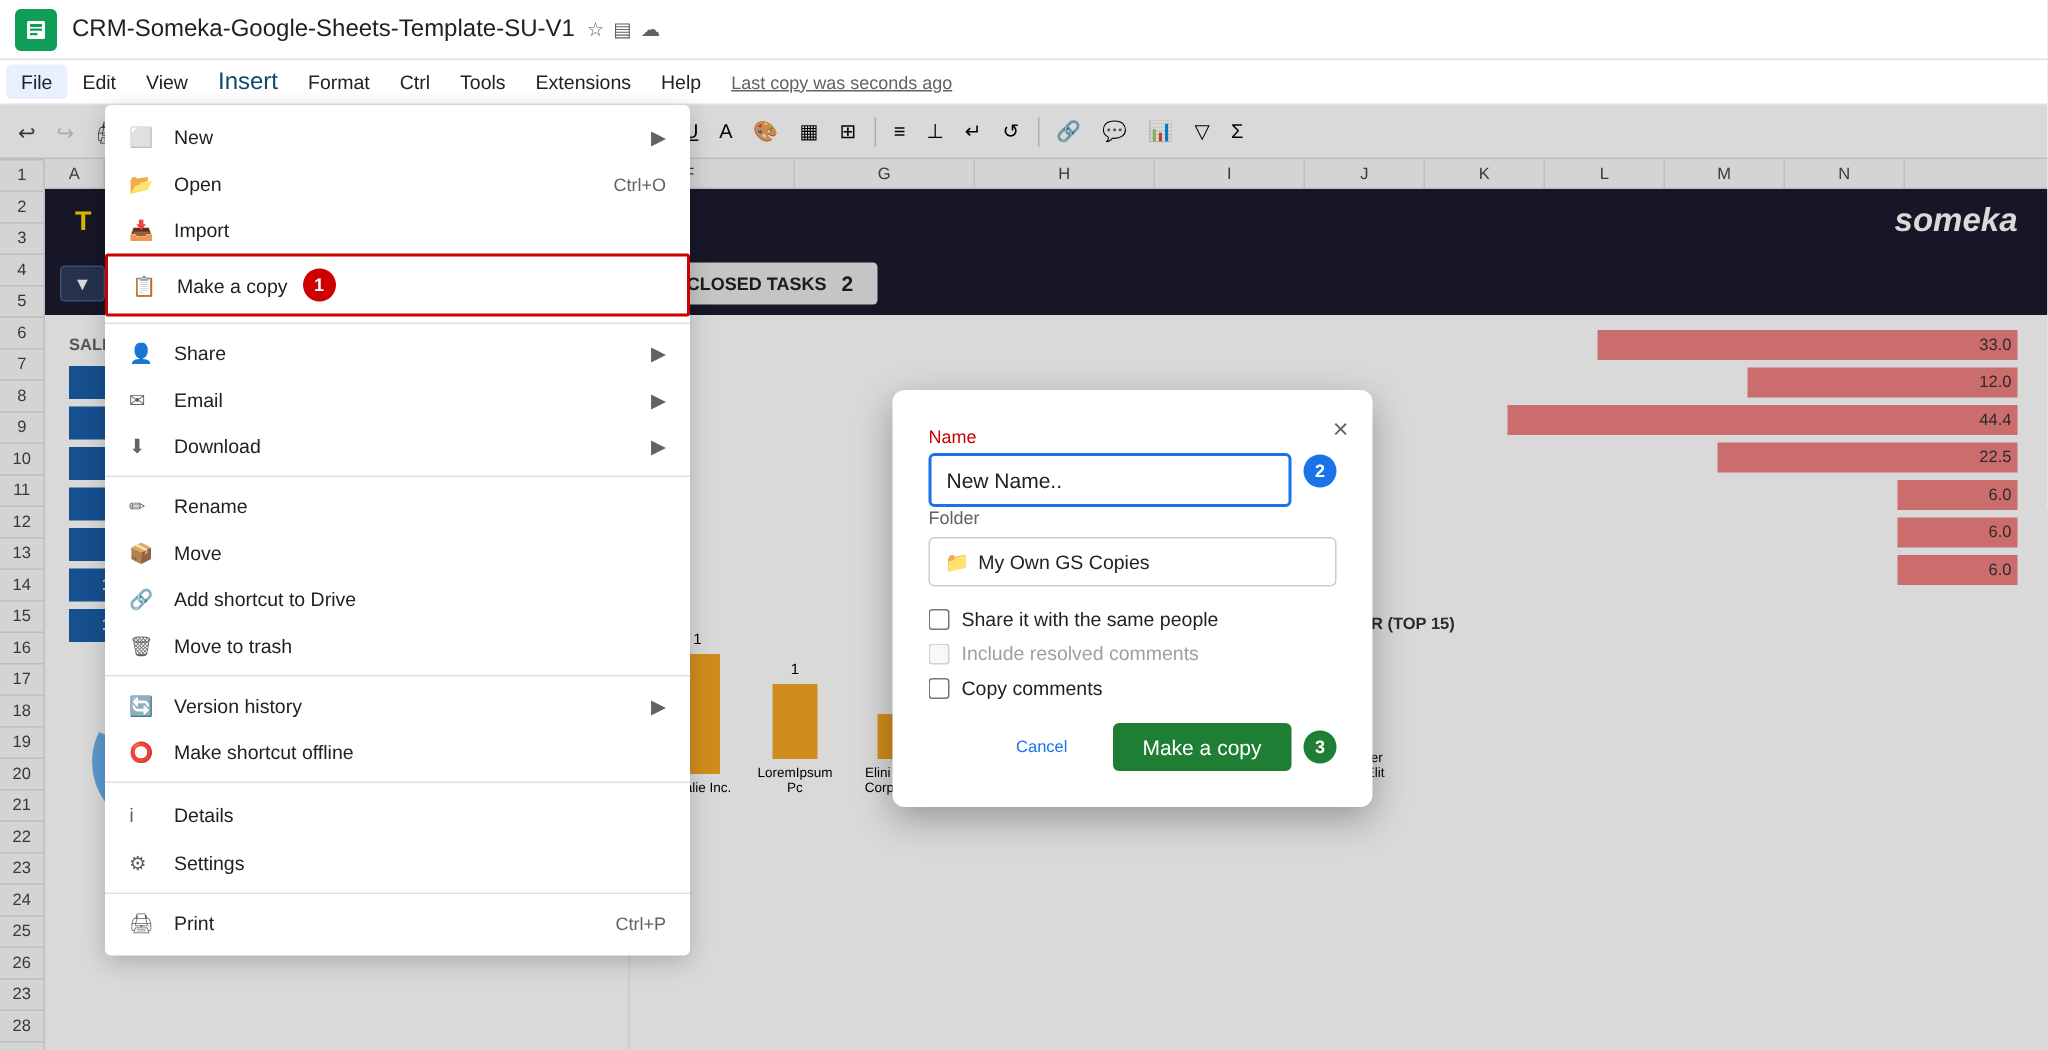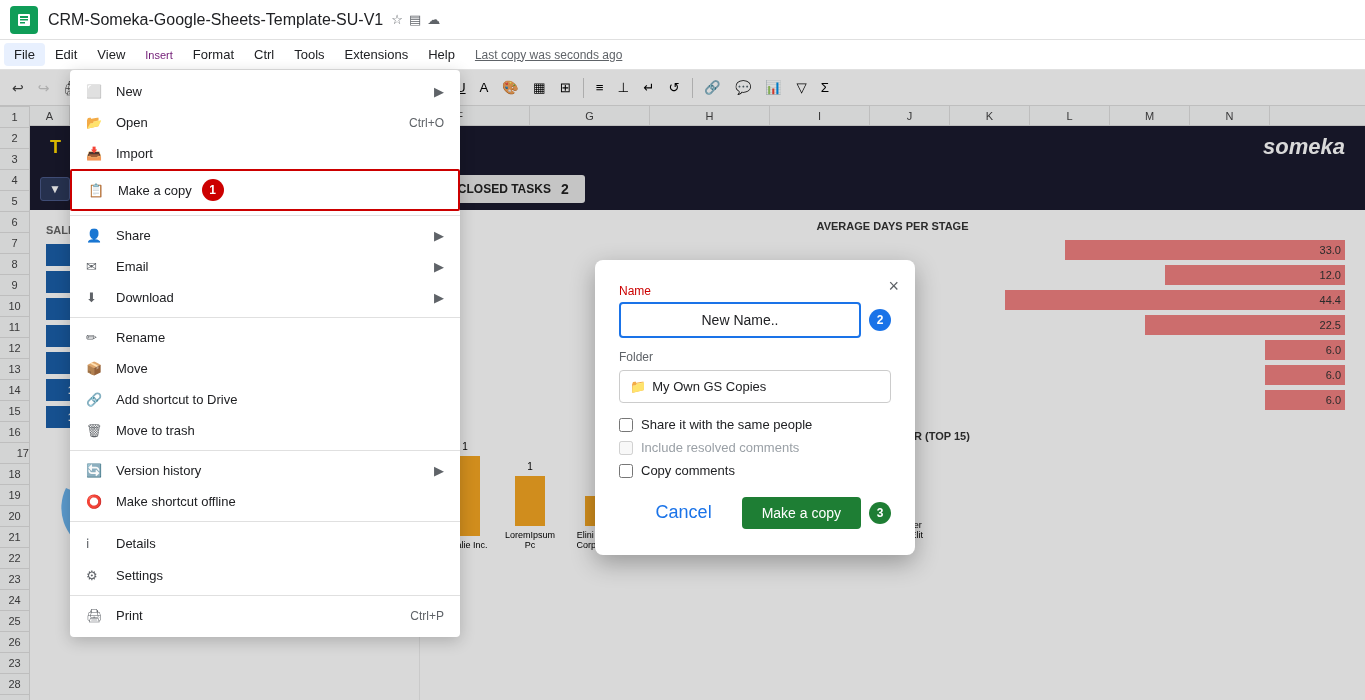--- a/index.html
+++ b/index.html
@@ -20,21 +20,21 @@
   <span style="font-size:16px;color:#202124;margin-right:8px;">CRM-Someka-Google-Sheets-Template-SU-V1</span>
   <span style="color:#5f6368;cursor:pointer;margin-right:6px;">☆</span>
   <span style="color:#5f6368;cursor:pointer;margin-right:6px;">▤</span>
   <span style="color:#5f6368;margin-right:6px;">☁</span>
 </div>
 
 <div style="display:flex;align-items:center;height:30px;padding:0 4px;background:#fff;border-bottom:1px solid #e0e0e0;">
   <div style="padding:4px 10px;font-size:13px;color:#202124;cursor:pointer;border-radius:4px;background:#e8f0fe;">File</div>
   <div style="padding:4px 10px;font-size:13px;color:#202124;cursor:pointer;border-radius:4px;">Edit</div>
   <div style="padding:4px 10px;font-size:13px;color:#202124;cursor:pointer;border-radius:4px;">View</div>
-  <div style="padding:4px 10px;font-size:11px;color:#701a75;cursor:pointer;border-radius:4px;">Insert</div>
+  <div style="padding:4px 10px;font-size:16px;color:#0c4a6e;cursor:pointer;border-radius:4px;">Insert</div>
   <div style="padding:4px 10px;font-size:13px;color:#202124;cursor:pointer;border-radius:4px;">Format</div>
   <div style="padding:4px 10px;font-size:13px;color:#202124;cursor:pointer;border-radius:4px;">Ctrl</div>
   <div style="padding:4px 10px;font-size:13px;color:#202124;cursor:pointer;border-radius:4px;">Tools</div>
   <div style="padding:4px 10px;font-size:13px;color:#202124;cursor:pointer;border-radius:4px;">Extensions</div>
   <div style="padding:4px 10px;font-size:13px;color:#202124;cursor:pointer;border-radius:4px;">Help</div>
   <span style="color:#5f6368;font-size:12px;margin-left:10px;text-decoration:underline;cursor:pointer;">Last copy was seconds ago</span>
 </div>
 
 <div style="display:flex;align-items:center;height:36px;padding:0 6px;background:#fff;border-bottom:1px solid #e0e0e0;gap:2px;">
   <button style="padding:4px 6px;cursor:pointer;border-radius:3px;color:#444;font-size:14px;border:none;background:transparent;">↩</button>
@@ -88,21 +88,21 @@
     <div style="height:21px;border-bottom:1px solid #e0e0e0;font-size:11px;text-align:center;line-height:21px;color:#444;">7</div>
     <div style="height:21px;border-bottom:1px solid #e0e0e0;font-size:11px;text-align:center;line-height:21px;color:#444;">8</div>
     <div style="height:21px;border-bottom:1px solid #e0e0e0;font-size:11px;text-align:center;line-height:21px;color:#444;">9</div>
     <div style="height:21px;border-bottom:1px solid #e0e0e0;font-size:11px;text-align:center;line-height:21px;color:#444;">10</div>
     <div style="height:21px;border-bottom:1px solid #e0e0e0;font-size:11px;text-align:center;line-height:21px;color:#444;">11</div>
     <div style="height:21px;border-bottom:1px solid #e0e0e0;font-size:11px;text-align:center;line-height:21px;color:#444;">12</div>
     <div style="height:21px;border-bottom:1px solid #e0e0e0;font-size:11px;text-align:center;line-height:21px;color:#444;">13</div>
     <div style="height:21px;border-bottom:1px solid #e0e0e0;font-size:11px;text-align:center;line-height:21px;color:#444;">14</div>
     <div style="height:21px;border-bottom:1px solid #e0e0e0;font-size:11px;text-align:center;line-height:21px;color:#444;">15</div>
     <div style="height:21px;border-bottom:1px solid #e0e0e0;font-size:11px;text-align:center;line-height:21px;color:#444;">16</div>
-    <div style="height:21px;border-bottom:1px solid #e0e0e0;font-size:11px;text-align:right;line-height:21px;color:#444;">17</div>
+    <div style="height:21px;border-bottom:1px solid #e0e0e0;font-size:11px;text-align:center;line-height:21px;color:#444;">17</div>
     <div style="height:21px;border-bottom:1px solid #e0e0e0;font-size:11px;text-align:center;line-height:21px;color:#444;">18</div>
     <div style="height:21px;border-bottom:1px solid #e0e0e0;font-size:11px;text-align:center;line-height:21px;color:#444;">19</div>
     <div style="height:21px;border-bottom:1px solid #e0e0e0;font-size:11px;text-align:center;line-height:21px;color:#444;">20</div>
     <div style="height:21px;border-bottom:1px solid #e0e0e0;font-size:11px;text-align:center;line-height:21px;color:#444;">21</div>
     <div style="height:21px;border-bottom:1px solid #e0e0e0;font-size:11px;text-align:center;line-height:21px;color:#444;">22</div>
     <div style="height:21px;border-bottom:1px solid #e0e0e0;font-size:11px;text-align:center;line-height:21px;color:#444;">23</div>
     <div style="height:21px;border-bottom:1px solid #e0e0e0;font-size:11px;text-align:center;line-height:21px;color:#444;">24</div>
     <div style="height:21px;border-bottom:1px solid #e0e0e0;font-size:11px;text-align:center;line-height:21px;color:#444;">25</div>
     <div style="height:21px;border-bottom:1px solid #e0e0e0;font-size:11px;text-align:center;line-height:21px;color:#444;">26</div>
     <div style="height:21px;border-bottom:1px solid #e0e0e0;font-size:11px;text-align:center;line-height:21px;color:#444;">23</div>
@@ -195,21 +195,20 @@
             <div style="display:flex;align-items:center;gap:4px;margin-bottom:3px;">
               <div style="width:10px;height:10px;background:#e86020;"></div>
               <span>Google Adwords</span>
             </div>
             <div style="font-size:10px;color:#666;">20.0%</div>
           </div>
         </div>
       </div>
 
       <div style="flex:1;padding:10px 20px;">
-        <div style="font-size:11px;color:#333;text-align:center;font-weight:bold;margin-bottom:8px;text-transform:uppercase;">AVERAGE DAYS PER STAGE</div>
 
         <div style="display:flex;flex-direction:column;gap:5px;">
           <div style="display:flex;justify-content:flex-end;gap:4px;">
             <div style="background:#f08080;height:20px;width:280px;display:flex;align-items:center;justify-content:flex-end;padding-right:4px;font-size:11px;color:#333;">33.0</div>
           </div>
           <div style="display:flex;align-items:center;justify-content:flex-end;gap:4px;">
             <div style="background:#f08080;height:20px;width:180px;display:flex;align-items:center;justify-content:flex-end;padding-right:4px;font-size:11px;color:#333;">12.0</div>
           </div>
           <div style="display:flex;align-items:center;justify-content:flex-end;gap:4px;">
             <div style="background:#f08080;height:20px;width:340px;display:flex;align-items:center;justify-content:flex-end;padding-right:4px;font-size:11px;color:#333;">44.4</div>
@@ -375,21 +374,21 @@
     <span style="margin-left:auto;color:#5f6368;font-size:12px;">Ctrl+P</span>
   </div>
 </div>
 
 <div style="position:absolute;top:260px;left:595px;width:320px;background:#fff;box-shadow:0 8px 24px rgba(0,0,0,0.3);z-index:200;border-radius:8px;padding:24px;">
 
   <button style="position:absolute;top:16px;right:16px;cursor:pointer;color:#5f6368;font-size:18px;border:none;background:transparent;">×</button>
 
   <div style="font-size:12px;color:#c00;margin-bottom:4px;">Name</div>
   <div style="display:flex;align-items:center;gap:8px;">
-    <input type="text" value="New Name.." style="flex: 1 1 0%; border: 2px solid rgb(26, 115, 232); border-radius: 4px; padding: 8px 10px; font-size: 14px; color: rgb(32, 33, 36); outline: none; margin-bottom: 12px; text-align: center;">
+    <input type="text" value="New Name.." style="flex: 1 1 0%; border: 2px solid rgb(26, 115, 232); border-radius: 4px; padding: 8px 10px; font-size: 14px; color: rgb(32, 33, 36); outline: none; ">
     <div style="width:22px;height:22px;background:#1a73e8;color:#fff;border-radius:50%;font-size:12px;font-weight:bold;display:flex;align-items:center;justify-content:center;margin-bottom:12px;flex-shrink:0;">2</div>
   </div>
 
   <div style="font-size:12px;color:#5f6368;margin-bottom:6px;">Folder</div>
   <div style="display:flex;align-items:center;gap:6px;border:1px solid #ccc;border-radius:4px;padding:8px 10px;font-size:13px;color:#202124;margin-bottom:14px;cursor:pointer;">
     <span style="color:#5f6368;">📁</span>
     <span>My Own GS Copies</span>
   </div>
 
   <div style="display:flex;align-items:flex-end;gap:8px;margin-bottom:8px;font-size:13px;color:#202124;">
@@ -399,19 +398,19 @@
   <div style="display:flex;align-items:center;gap:8px;margin-bottom:8px;font-size:13px;color:#9aa0a6;">
     <input type="checkbox" disabled="" style="width: 14px; height: 14px;">
     <span>Include resolved comments</span>
   </div>
   <div style="display:flex;align-items:center;gap:8px;margin-bottom:8px;font-size:13px;color:#202124;">
     <input type="checkbox" style="width: 14px; height: 14px;">
     <span>Copy comments</span>
   </div>
 
   <div style="display:flex;align-items:center;justify-content:flex-end;gap:10px;margin-top:16px;">
-    <button style="padding:8px 20px;border:none;background:transparent;color:#1a73e8;font-size:18px;cursor:pointer;border-radius:4px;">Cancel</button>
+    <button style="padding:8px 20px;border:none;background:transparent;color:#1a73e8;font-size:11px;cursor:pointer;border-radius:4px;">Cancel</button>
     <div style="display:flex;align-items:center;gap:8px;">
       <button style="padding:8px 20px;background:#1e7e34;color:#fff;border:none;border-radius:4px;font-size:14px;cursor:pointer;">Make a copy</button>
       <div style="width:22px;height:22px;background:#1e7e34;color:#fff;border-radius:50%;font-size:12px;font-weight:bold;display:flex;align-items:center;justify-content:center;">3</div>
     </div>
   </div>
 </div>
 
 </body></html>

